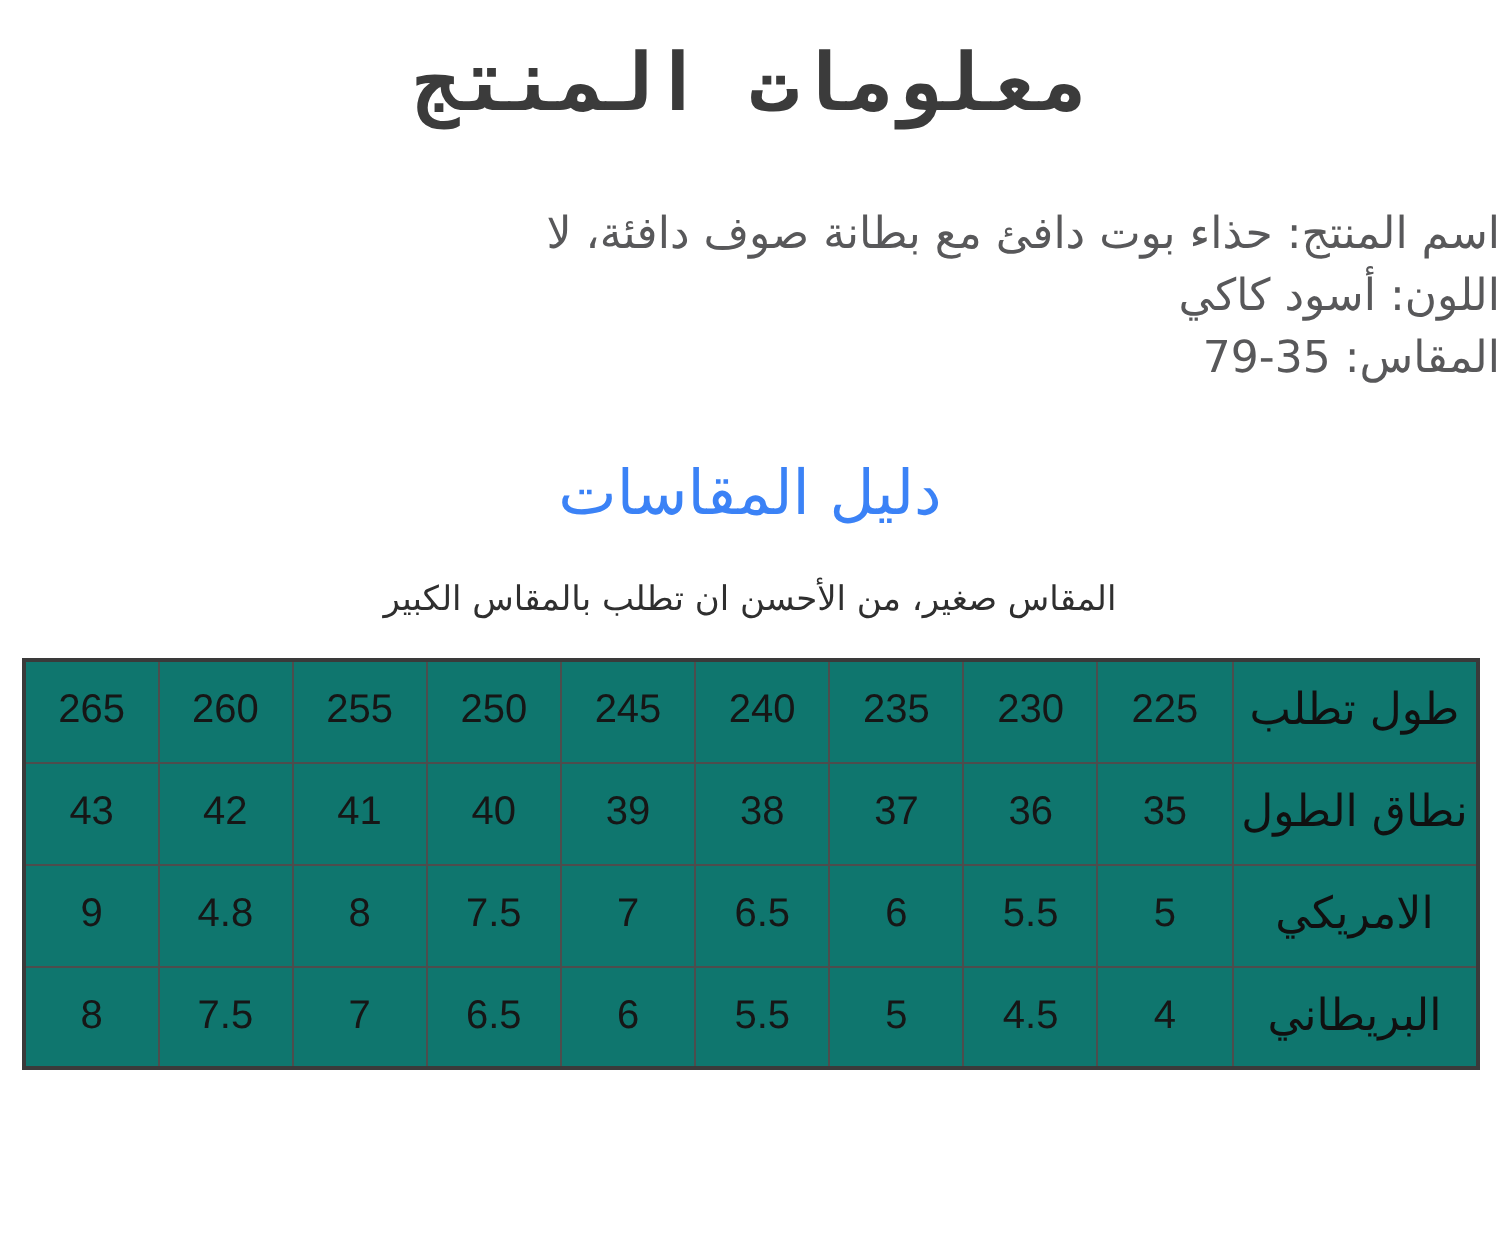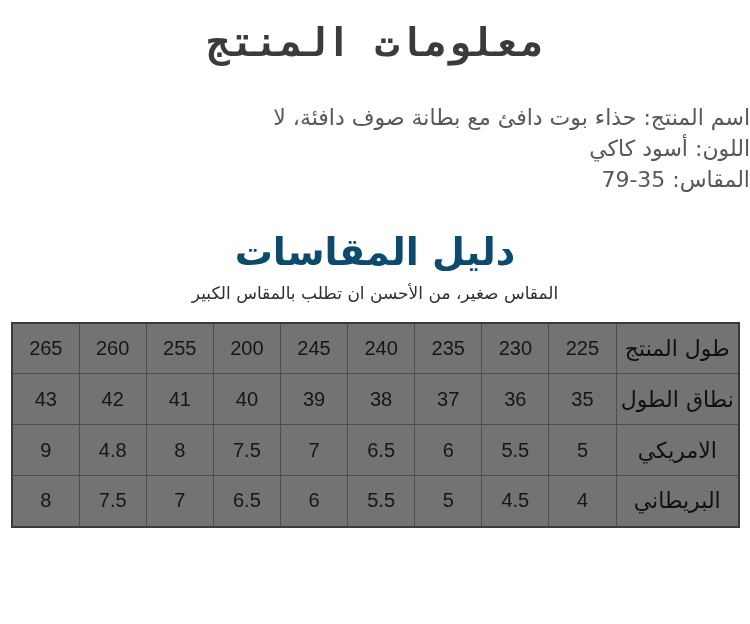--- a/index.html
+++ b/index.html
@@ -24,46 +24,46 @@
     margin-top: 32px;
     text-align: right;
     font-size: 22px;
     line-height: 31px;
     color: #58585a;
   }
   .guide-title {
     margin-top: 34px;
     text-align: center;
     font-family: "DejaVu Serif", "DejaVu Sans", serif;
-    font-weight: bold;
-    font-size: 38px;
+    font-weight: normal;
+    font-size: 31px;
     line-height: 1.2;
-    color: #0c4a6e;
+    color: #3b82f6;
   }
   .guide-note {
-    margin-top: 6px;
+    margin-top: 22px;
     text-align: center;
     font-size: 17px;
     line-height: 24px;
     color: #2f2f2f;
   }
   table.size-table {
     margin: 17px 10px 0 11px;
     width: 729px;
     border-collapse: collapse;
     table-layout: fixed;
     direction: rtl;
     border: 2px solid #3a3a3a;
   }
   table.size-table td {
     border: 1px solid #4d4d4d;
     height: 51px;
     text-align: center;
     vertical-align: middle;
-    background: #737373;
+    background: #0f766e;
   }
   td.label-cell {
     width: 123px;
     font-family: "DejaVu Serif", "DejaVu Sans", serif;
     font-size: 22px;
     color: #101010;
   }
   td.value-cell {
     font-family: "Liberation Sans", "DejaVu Sans", sans-serif;
     font-size: 20px;
@@ -81,27 +81,27 @@
   <div>المقاس: 35-79</div>
 </div>
 
 <h2 class="guide-title">دليل المقاسات</h2>
 
 <div class="guide-note">المقاس صغير، من الأحسن ان تطلب بالمقاس الكبير</div>
 
 <table class="size-table">
   <tbody>
       <tr>
-        <td class="label-cell">طول المنتج</td>
+        <td class="label-cell">طول تطلب</td>
         <td class="value-cell">225</td>
         <td class="value-cell">230</td>
         <td class="value-cell">235</td>
         <td class="value-cell">240</td>
         <td class="value-cell">245</td>
-        <td class="value-cell">200</td>
+        <td class="value-cell">250</td>
         <td class="value-cell">255</td>
         <td class="value-cell">260</td>
         <td class="value-cell">265</td>
       </tr>
       <tr>
         <td class="label-cell">نطاق الطول</td>
         <td class="value-cell">35</td>
         <td class="value-cell">36</td>
         <td class="value-cell">37</td>
         <td class="value-cell">38</td>

